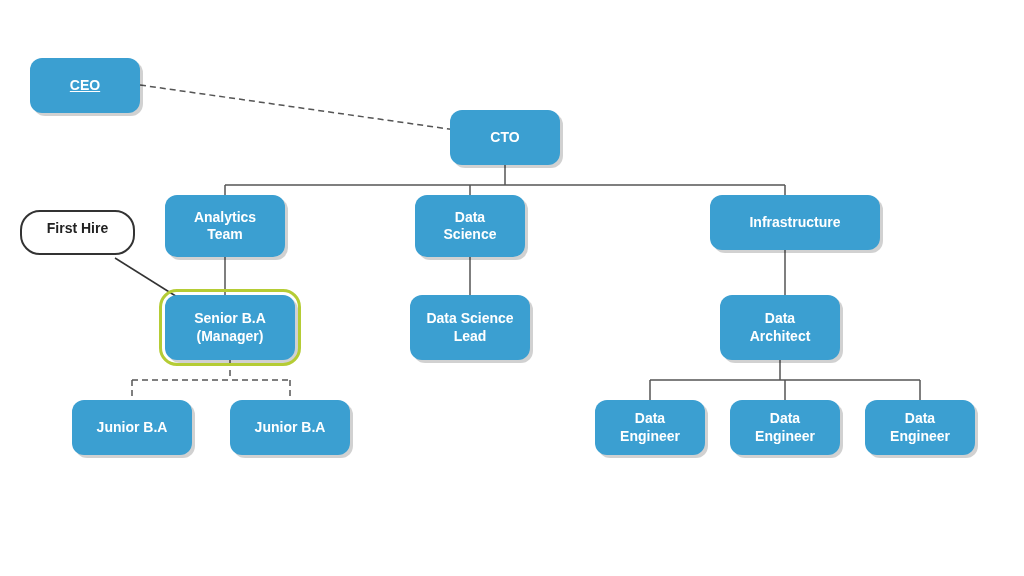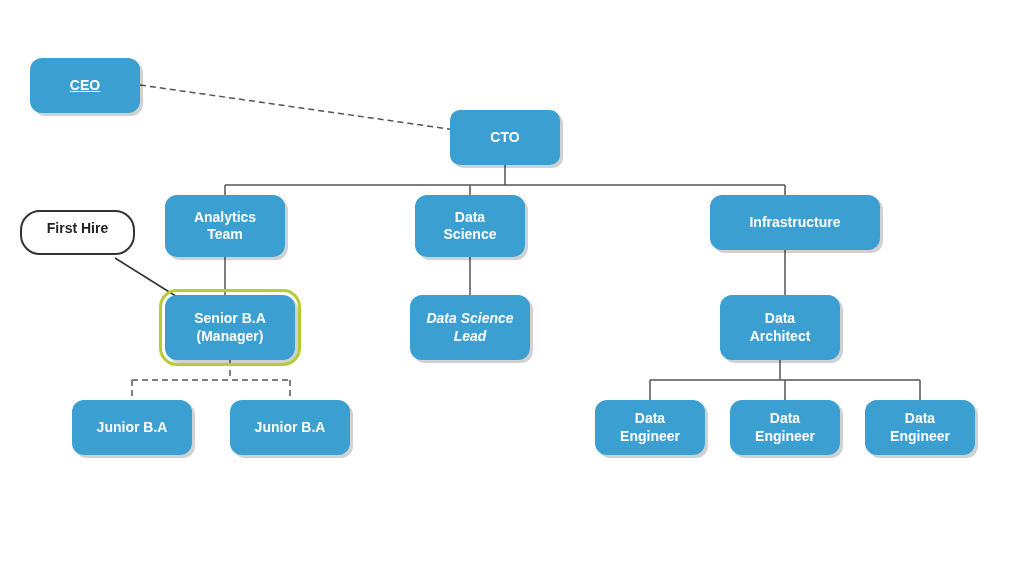--- a/index.html
+++ b/index.html
@@ -89,41 +89,41 @@
     <line x1="785" y1="380" x2="785" y2="400" stroke="#555" stroke-width="1.5"></line>
     <line x1="920" y1="380" x2="920" y2="400" stroke="#555" stroke-width="1.5"></line>
 
     <line x1="115" y1="258" x2="190" y2="305" stroke="#333" stroke-width="1.5"></line>
   </svg>
 
   <div class="node" style="left:30px;top:58px;width:110px;height:55px;text-decoration:underline;">
     <span>CEO</span>
   </div>
 
-  <div class="node" style="left:450px;top:110px;width:110px;height:55px;border-radius:10px;">
+  <div class="node" style="left:450px;top:110px;width:110px;height:55px;">
     <span>CTO</span>
   </div>
 
   <div class="node" style="left:165px;top:195px;width:120px;height:62px;">
     <span>Analytics<br>Team</span>
   </div>
 
   <div class="node" style="left:415px;top:195px;width:110px;height:62px;">
     <span>Data<br>Science</span>
   </div>
 
   <div class="node" style="left:710px;top:195px;width:170px;height:55px;">
     <span>Infrastructure</span>
   </div>
 
   <div class="node highlighted" style="left:165px;top:295px;width:130px;height:65px;">
     <span>Senior B.A<br>(Manager)</span>
   </div>
 
-  <div class="node" style="left:410px;top:295px;width:120px;height:65px;font-style:italic;">
+  <div class="node" style="left:410px;top:295px;width:120px;height:65px;">
     <span>Data Science<br>Lead</span>
   </div>
 
   <div class="node" style="left:720px;top:295px;width:120px;height:65px;">
     <span>Data<br>Architect</span>
   </div>
 
   <div class="node" style="left:72px;top:400px;width:120px;height:55px;">
     <span>Junior B.A</span>
   </div>

